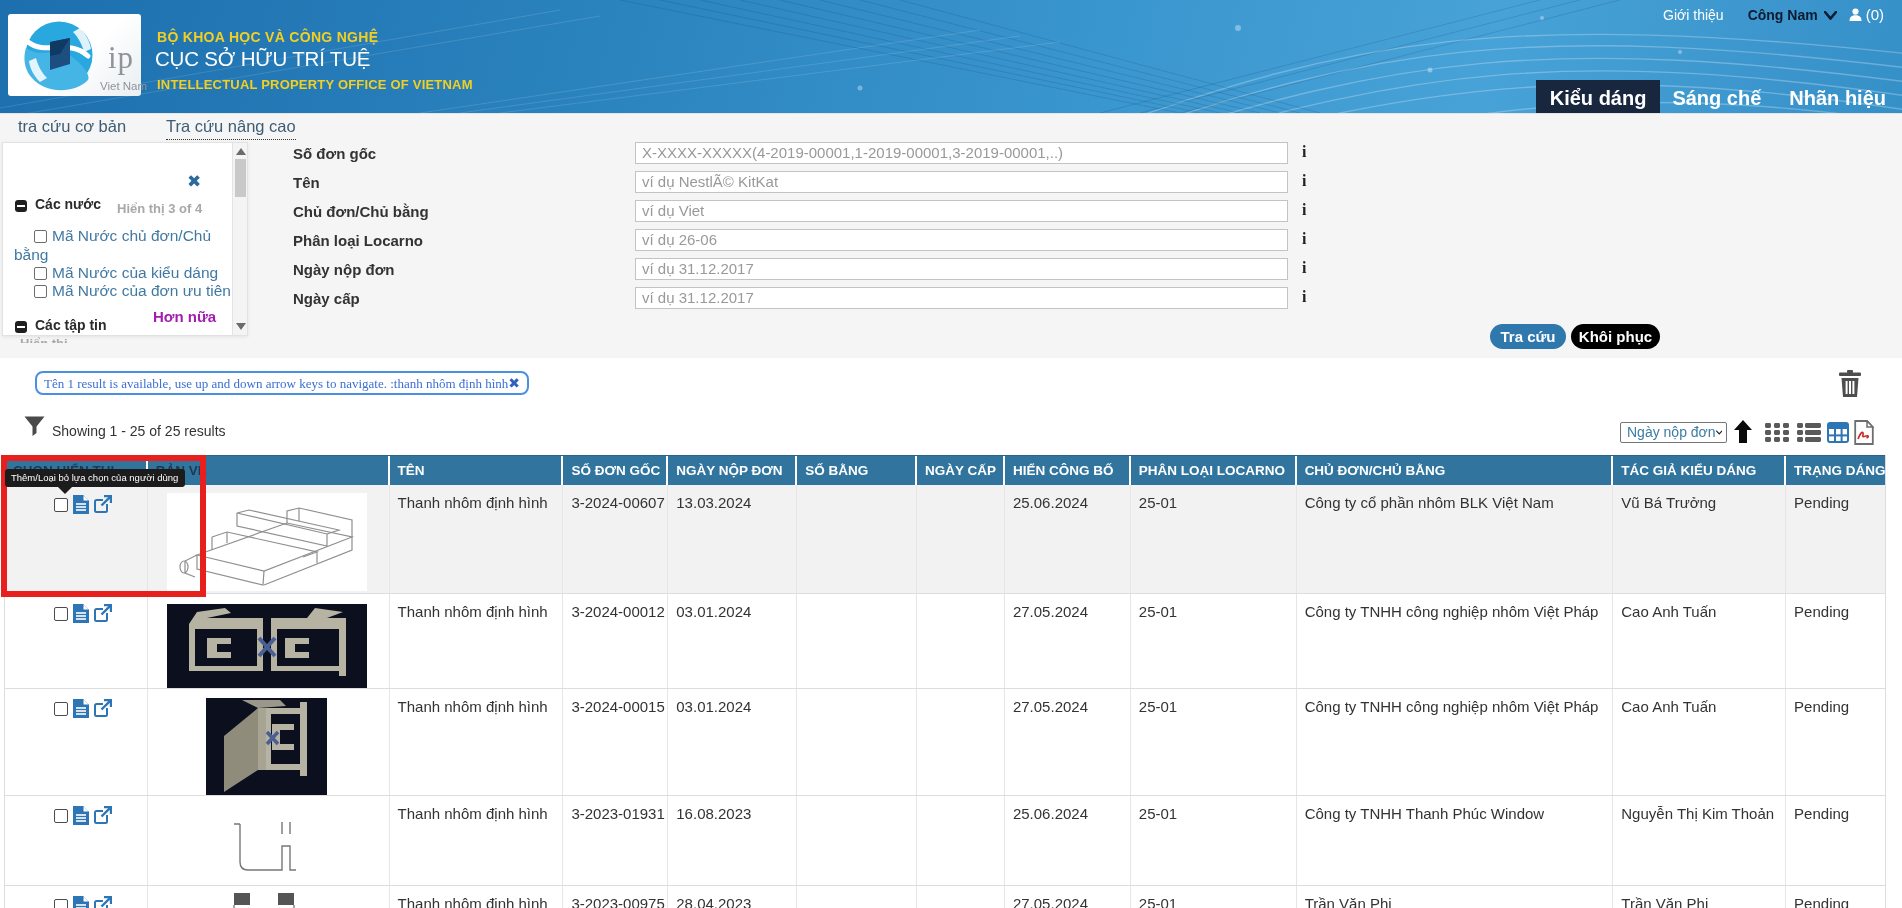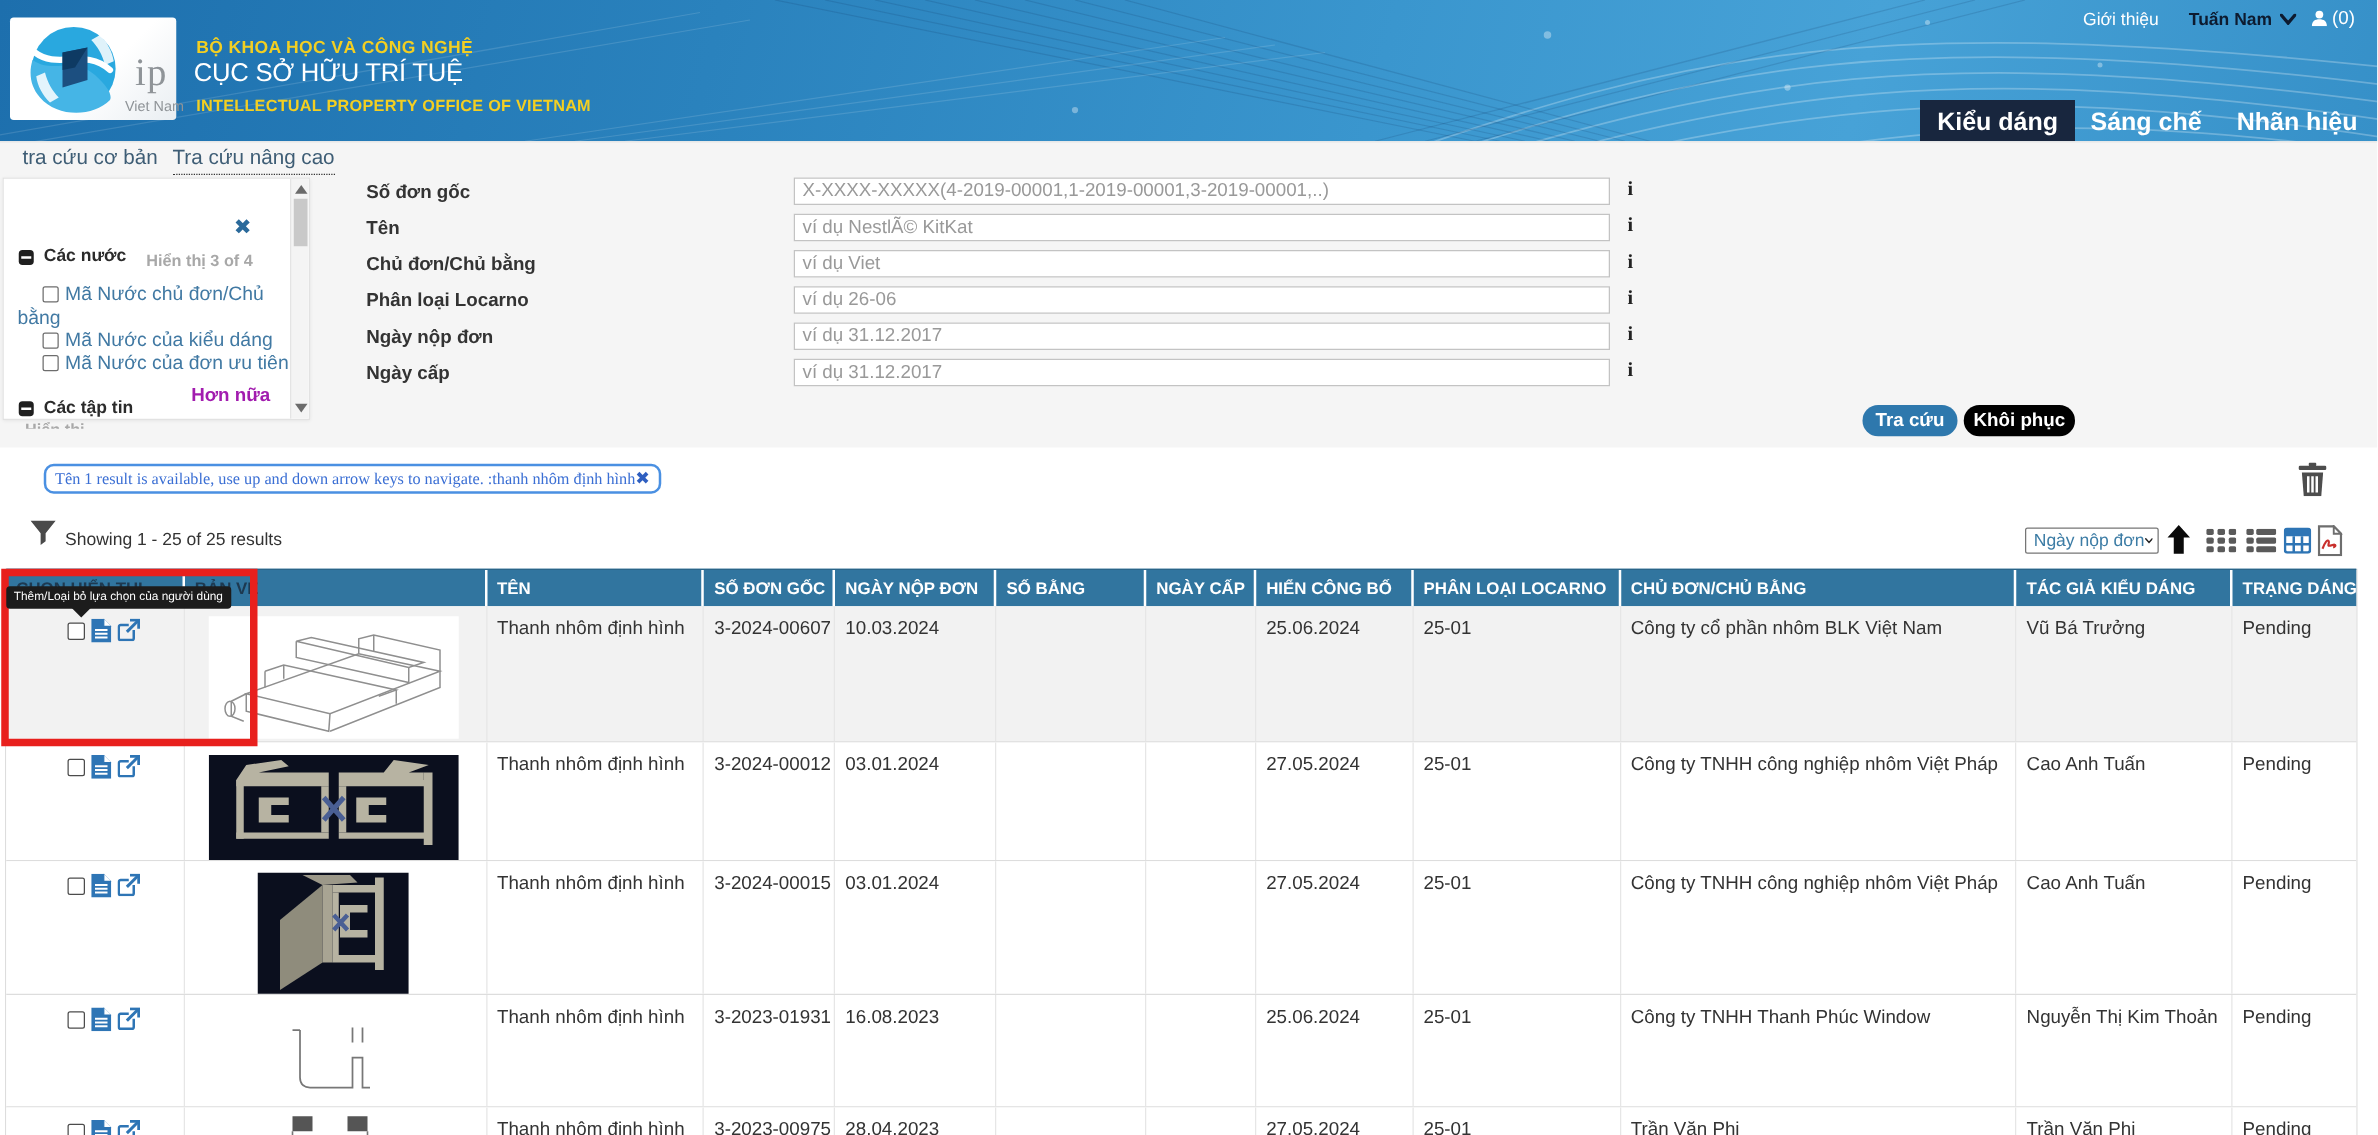--- a/index.html
+++ b/index.html
@@ -28,21 +28,21 @@
   .tab.active { background:#18263e; }
   .tab + .tab { margin-left:12px; }
   .tab.active { padding-left:14px; padding-right:14px; }
   .tab:nth-child(3) { margin-left:28px; }
 
   
   .gray-zone { position:absolute; left:0; top:113px; width:1902px; height:245px; background:#f5f5f5; border-top:1px solid #e5e5e5; }
   .subnav { position:absolute; left:0; top:117px; height:24px; font-size:16.5px; }
   .subnav .sn { position:absolute; top:0; color:#3e5d75; white-space:nowrap; }
   .sn-basic { left:18px; }
-  .sn-adv { left:138px; border-bottom:1.5px dotted #333; padding-bottom:3px; }
+  .sn-adv { left:166px; border-bottom:1.5px dotted #333; padding-bottom:3px; }
 
   
   .fpanel { position:absolute; left:2px; top:142px; width:246px; height:194px; background:#fff;
     border:1px solid #e2e2e2; box-shadow:0 1px 3px rgba(0,0,0,.08); overflow:hidden; }
   .fp-scroll { position:absolute; right:0; top:0; width:15px; height:100%; background:#f4f4f4; border-left:1px solid #e4e4e4; }
   .fp-arrow { position:absolute; left:3px; width:0; height:0; }
   .fp-arrow.up { top:5px; border-left:5px solid transparent; border-right:5px solid transparent; border-bottom:7px solid #6b6b6b; }
   .fp-arrow.down { bottom:5px; border-left:5px solid transparent; border-right:5px solid transparent; border-top:7px solid #6b6b6b; }
   .fp-thumb { position:absolute; left:2px; top:16px; width:11px; height:38px; background:#c9c9c9; }
   .fp-close { position:absolute; left:184px; top:30px; font-size:17px; font-weight:bold; color:#2b6a9b; line-height:17px; }
@@ -169,21 +169,21 @@
       <div class="logo-vn">Viet Nam</div>
     </div>
 
     <div class="h-ministry">BỘ KHOA HỌC VÀ CÔNG NGHỆ</div>
     <div class="h-office">CỤC SỞ HỮU TRÍ TUỆ</div>
     <div class="h-office-en">INTELLECTUAL PROPERTY OFFICE OF VIETNAM</div>
 
     <div class="top-links">
       <span class="lnk-about">Giới thiệu</span>
       <span class="lang">
-        <span>Tuấn Nam</span>
+        <span>Công Nam</span>
         <svg width="13" height="9" viewBox="0 0 13 9">
           <path d="M1,1 L6.5,7.5 L12,1" fill="none" stroke="#0d1b30" stroke-width="2.6" stroke-linecap="round"></path>
         </svg>
       </span>
       <span class="usr">
         <svg width="13" height="13" viewBox="0 0 13 13">
           <circle cx="6.5" cy="3.6" r="3.1" fill="#fff"></circle>
           <path d="M0.5,13 C0.5,8.8 3,7.3 6.5,7.3 C10,7.3 12.5,8.8 12.5,13 Z" fill="#fff"></path>
         </svg>
         <span>(0)</span>
@@ -387,21 +387,21 @@
             <path d="M70,20 L70,33 L160,53 L160,41"></path>
             <path d="M18,68 L30,62 M18,68 L18,80 L28,84"></path>
             <ellipse cx="17" cy="74" rx="4" ry="6"></ellipse>
             <path d="M120,30 L120,18 L132,15 L185,27 L185,44"></path>
             <path d="M132,15 L132,28"></path>
           </g>
         </svg>
       </div>
       <div class="td c3">Thanh nhôm định hình</div>
       <div class="td c4">3-2024-00607</div>
-      <div class="td c5">10.03.2024</div>
+      <div class="td c5">13.03.2024</div>
       <div class="td c6"></div>
       <div class="td c7"></div>
       <div class="td c8">25.06.2024</div>
       <div class="td c9">25-01</div>
       <div class="td c10">Công ty cổ phần nhôm BLK Việt Nam</div>
       <div class="td c11">Vũ Bá Trưởng</div>
       <div class="td c12">Pending</div>
     </div>
 
     <div class="t-row" style="height:95px;">

